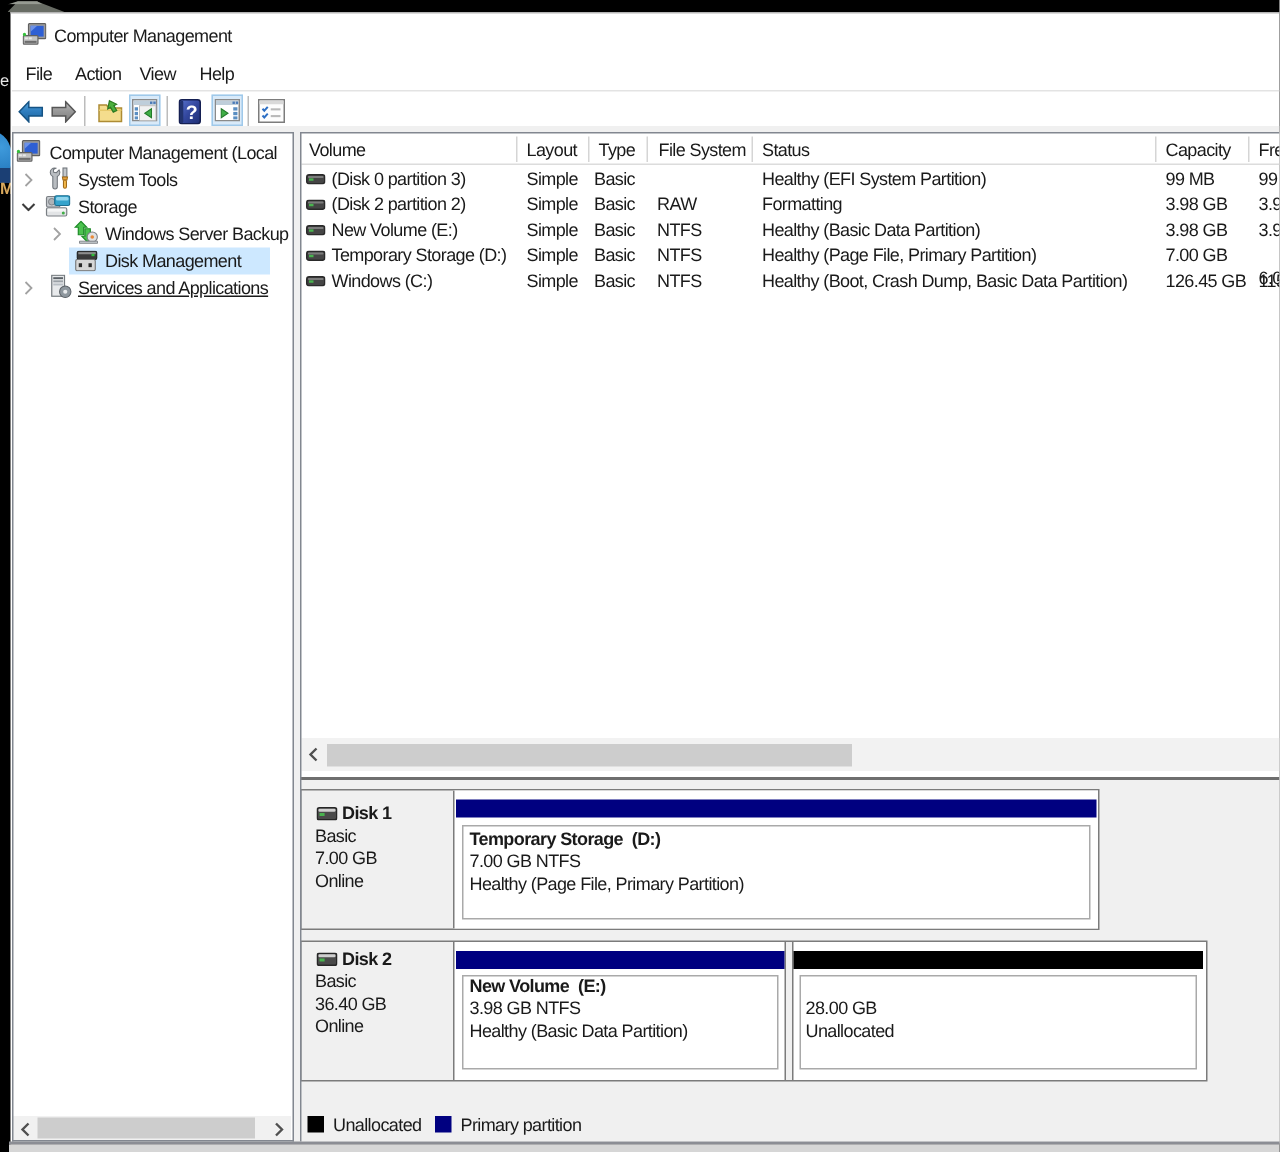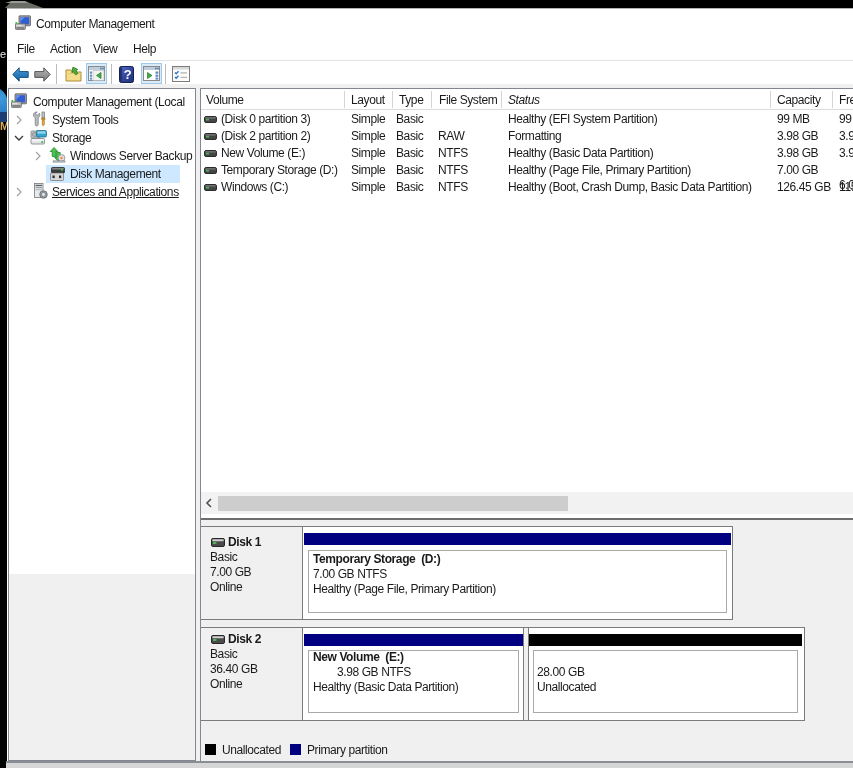--- a/index.html
+++ b/index.html
@@ -127,21 +127,21 @@
 <svg class="abs" width="18" height="16" viewBox="0 0 18 16" style="left:172px;top:66px;">
   <rect x="0.5" y="0.5" width="17" height="15" fill="#fdfdfd" stroke="#7c7c7c"></rect>
   <rect x="1" y="1" width="16" height="2.5" fill="#d9d9d9"></rect>
   <path d="M3 6.5 L4.2 7.8 L6.5 5.2" fill="none" stroke="#2d6fc4" stroke-width="1.3"></path>
   <path d="M3 11 L4.2 12.3 L6.5 9.7" fill="none" stroke="#2d6fc4" stroke-width="1.3"></path>
   <rect x="8.5" y="6.2" width="6.5" height="1.4" fill="#b9b9b9"></rect>
   <rect x="8.5" y="10.7" width="6.5" height="1.4" fill="#b9b9b9"></rect>
 </svg>
 <div class="abs" style="left:8px;top:84px;width:845px;height:678px;background:#f0f0f0;"></div>
 
-<div class="abs" id="treepane" style="left:8px;top:88px;width:187px;height:486px;background:#fff;overflow:hidden;">
+<div class="abs" id="treepane" style="left:8px;top:88px;width:187px;height:672px;background:#fff;overflow:hidden;">
   <svg class="abs" width="16" height="16" style="left:3px;top:5px;">
       <use href="#cmsym"></use>
     </svg>
   <div class="t" style="left:25px;top:7px;">Computer Management (Local</div>
 
   <svg class="abs" width="6" height="10" style="left:8px;top:27px;">
       <path d="M1 1 L5 5 L1 9" fill="none" stroke="#a2a2a2" stroke-width="1.2"></path>
     </svg>
   <svg class="abs" width="16" height="16" viewBox="0 0 16 16" style="left:24px;top:23px;">
     <path d="M4.5 1 C2.8 1 1.5 2.3 1.5 4 C1.5 5.2 2.2 6.2 3.2 6.7 L3.2 13.5 C3.2 14.3 3.9 15 4.7 15 C5.5 15 6.2 14.3 6.2 13.5 L6.2 6.7 C7.2 6.2 7.9 5.2 7.9 4 C7.9 3.4 7.7 2.8 7.4 2.3 L5.6 4.1 L3.8 3.9 L3.6 2.1 L5.3 1.1 C5 1 4.8 1 4.5 1 Z" fill="#b9bdc1" stroke="#6f747a" stroke-width="0.7"></path>
@@ -217,21 +217,21 @@
   <div class="abs hdrline" style="left:144px;"></div>
   <div class="abs hdrline" style="left:192px;"></div>
   <div class="abs hdrline" style="left:231px;"></div>
   <div class="abs hdrline" style="left:301px;"></div>
   <div class="abs hdrline" style="left:570px;"></div>
   <div class="abs hdrline" style="left:632px;"></div>
   <div class="t" style="left:6px;top:5px;">Volume</div>
   <div class="t" style="left:151px;top:5px;">Layout</div>
   <div class="t" style="left:199px;top:5px;">Type</div>
   <div class="t" style="left:239px;top:5px;">File System</div>
-  <div class="t" style="left:308px;top:5px;font-style:italic;">Status</div>
+  <div class="t" style="left:308px;top:5px;">Status</div>
   <div class="t" style="left:577px;top:5px;">Capacity</div>
   <div class="t" style="left:639px;top:5px;">Fre</div>
 
   <div class="row" style="top:23px;">
       <svg class="volicon">
         <use href="#volsym"></use>
       </svg>
     <div class="t" style="left:21px;top:1px;">(Disk 0 partition 3)</div>
       <div class="t" style="left:151px;top:1px;">Simple</div>
       <div class="t" style="left:196px;top:1px;">Basic</div>
@@ -317,21 +317,21 @@
       <use href="#disksym"></use>
     </svg>
   <div class="t b" style="left:28px;top:544px;">Disk 2</div>
   <div class="t" style="left:10px;top:559px;">Basic</div>
   <div class="t" style="left:10px;top:574px;">36.40 GB</div>
   <div class="t" style="left:10px;top:589px;">Online</div>
   <div class="abs" style="left:102px;top:540px;width:222px;height:92px;background:#fff;border-left:1px solid #7b7b7b;border-right:1px solid #7b7b7b;box-sizing:border-box;"></div>
   <div class="abs" style="left:104px;top:546px;width:219px;height:12px;background:#000080;"></div>
   <div class="abs" style="left:108px;top:562px;width:211px;height:63px;border:1px solid #a9a9a9;box-sizing:border-box;"></div>
   <div class="t b" style="left:113px;top:562px;">New Volume&nbsp; (E:)</div>
-  <div class="t" style="left:113px;top:577px;margin-left:24px;">3.98 GB NTFS</div>
+  <div class="t" style="left:113px;top:577px;">3.98 GB NTFS</div>
   <div class="t" style="left:113px;top:592px;">Healthy (Basic Data Partition)</div>
   <div class="abs" style="left:328px;top:540px;width:276px;height:92px;background:#fff;border-left:1px solid #7b7b7b;box-sizing:border-box;"></div>
   <div class="abs" style="left:329px;top:546px;width:273px;height:12px;background:#000000;"></div>
   <div class="abs" style="left:333px;top:562px;width:265px;height:63px;border:1px solid #a9a9a9;box-sizing:border-box;"></div>
   <div class="t" style="left:337px;top:577px;">28.00 GB</div>
   <div class="t" style="left:337px;top:592px;">Unallocated</div>
 
   <div class="abs" style="left:5px;top:656px;width:11px;height:11px;background:#000;"></div>
   <div class="t" style="left:22px;top:655px;">Unallocated</div>
   <div class="abs" style="left:90px;top:656px;width:11px;height:11px;background:#000080;"></div>

